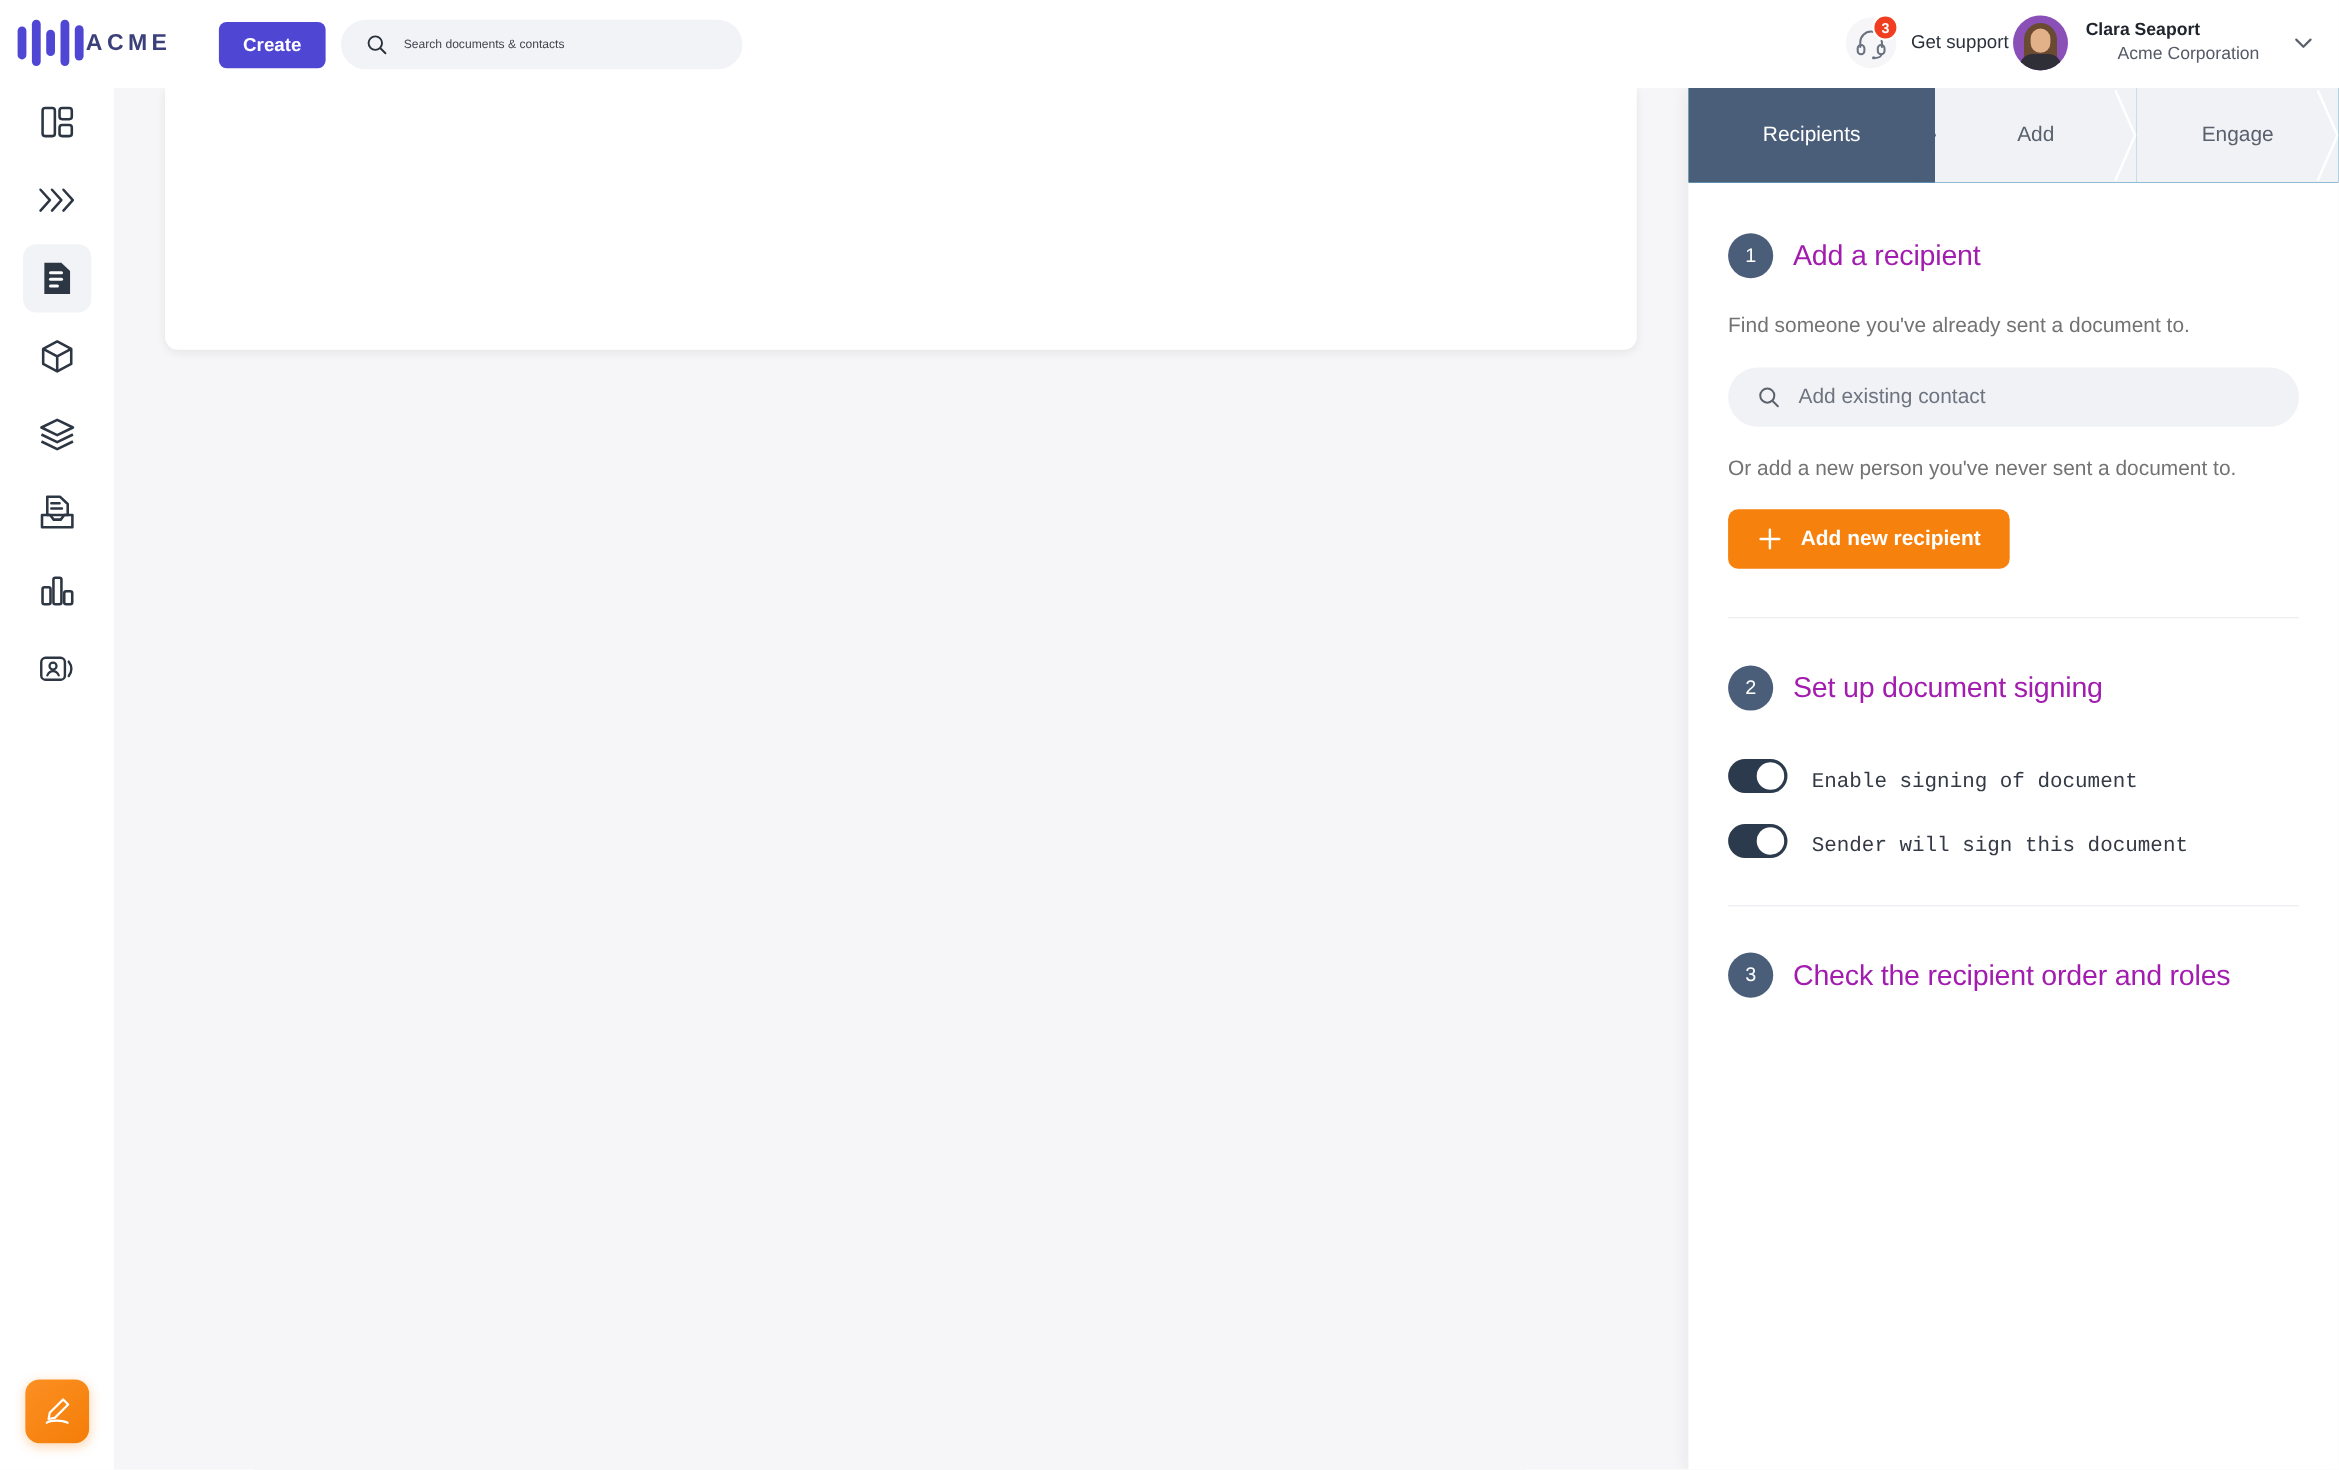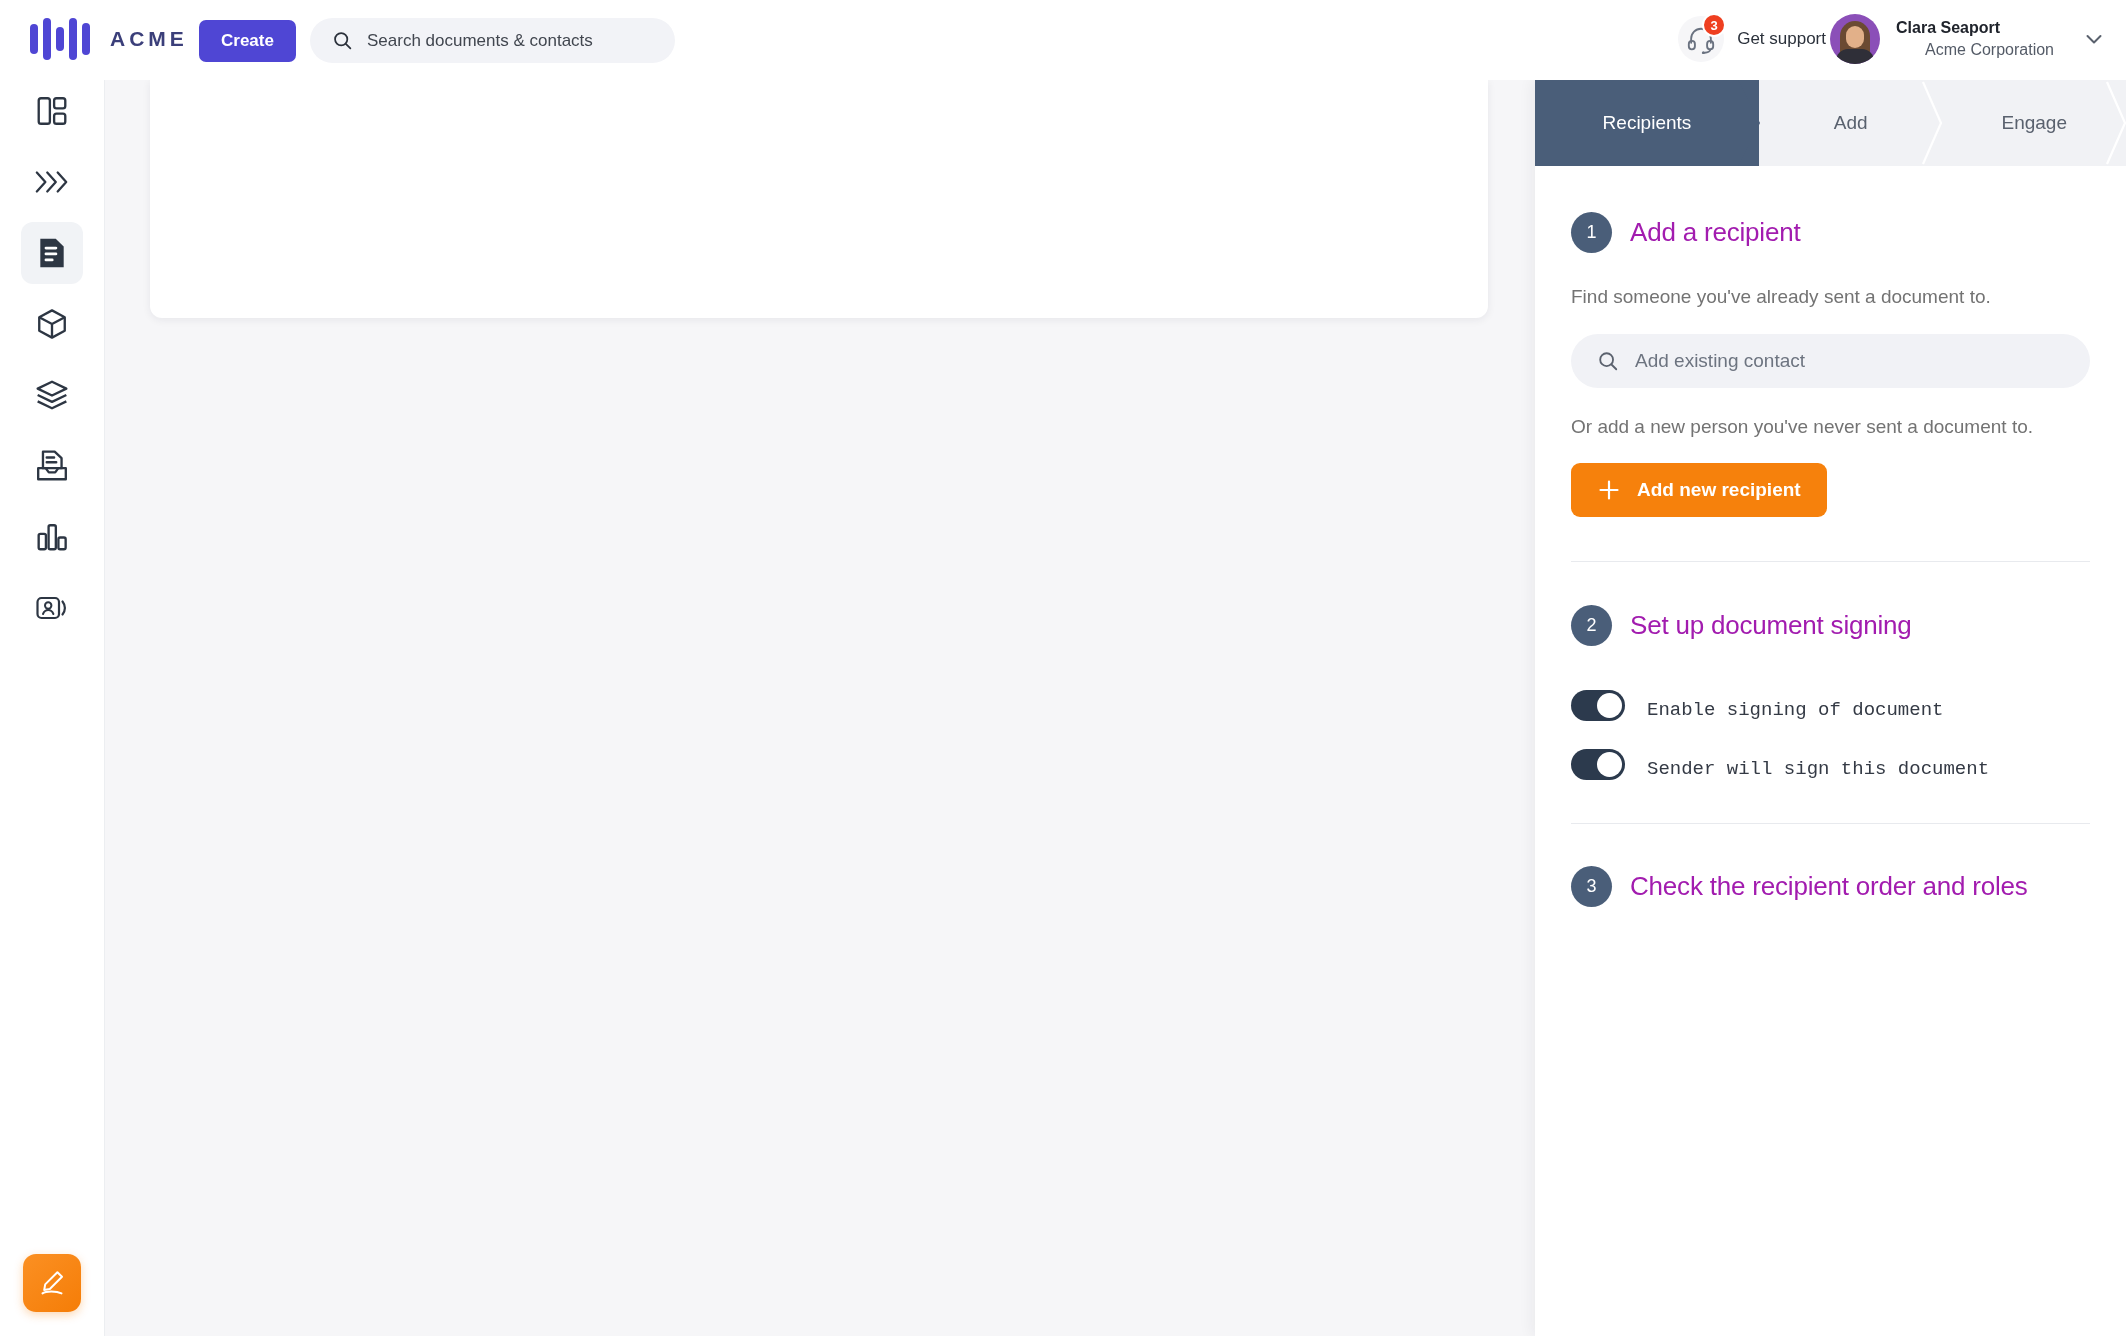--- a/index.html
+++ b/index.html
@@ -24,24 +24,24 @@
   #topbar {
     position: absolute;
     left: 0; top: 0;
     width: 2126px; height: 80px;
     background: #ffffff;
     z-index: 40;
   }
 
   #logo-group {
     position: absolute;
-    left: 30px; top: 18px;
-    display: flex;
-    align-items: center;
-    gap: 20px;
+    left: 16px; top: 18px;
+    display: flex;
+    align-items: center;
+    gap: 2px;
     cursor: pointer;
   }
   .logo-bars {
     display: flex;
     align-items: center;
     gap: 5px;
     height: 42px;
   }
   .logo-bars i {
     display: block;
@@ -83,21 +83,21 @@
     width: 365px; height: 45px;
     background: #f2f3f7;
     border-radius: 23px;
     display: flex;
     align-items: center;
     padding: 0 22px;
     gap: 14px;
     cursor: text;
   }
   #global-search-placeholder {
-    font-size: 17px;
+    font-size: 11px;
     color: #41464f;
   }
 
   #support-group {
     position: absolute;
     right: 300px; top: 16px;
     display: flex;
     align-items: center;
     gap: 13px;
     cursor: pointer;

